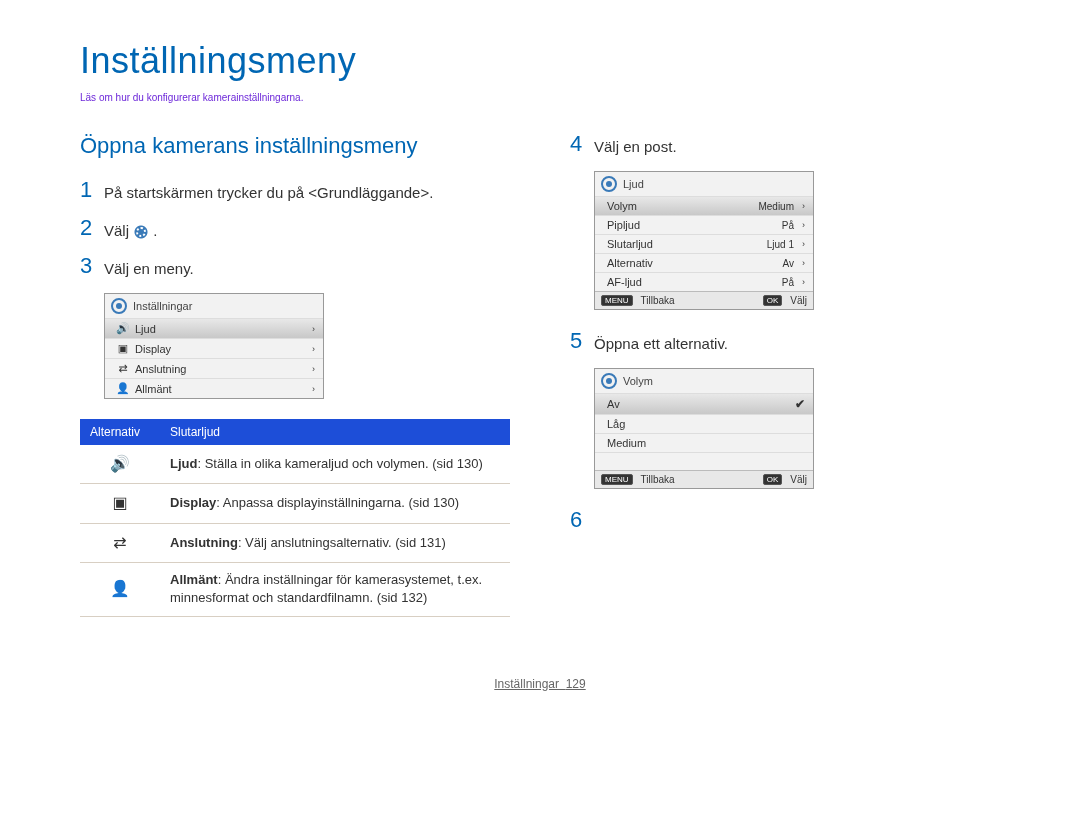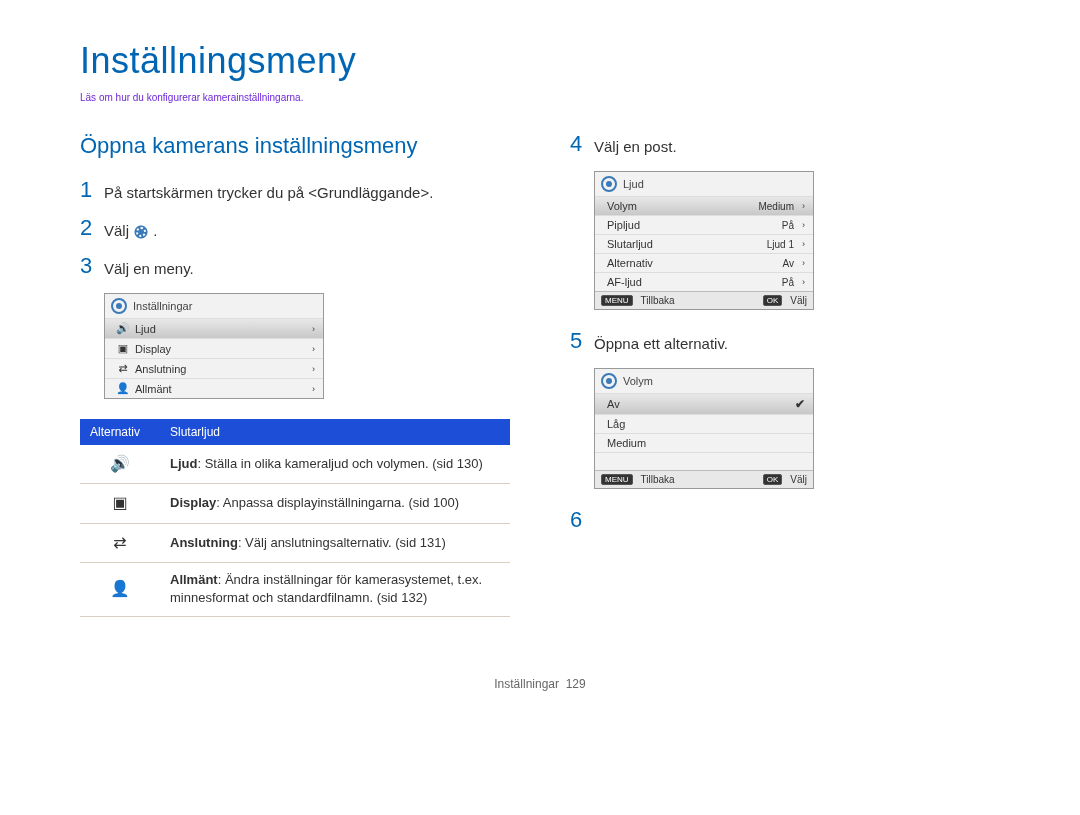--- a/index.html
+++ b/index.html
@@ -173,20 +173,21 @@
   .desc-table td:first-child {
     text-align: center;
     font-size: 16px;
   }
 
   .footer {
     text-align: center;
     font-size: 12px;
     color: #666;
     margin-top: 60px;
+    text-decoration: underline;
   }
 </style>
 </head>
 <body>
 
 <div class="page">
   <h1>Inställningsmeny</h1>
   <p class="intro">Läs om hur du konfigurerar kamerainställningarna.</p>
 
   <div class="columns">
@@ -253,21 +254,21 @@
             <th>Slutarljud</th>
           </tr>
         </thead>
         <tbody>
           <tr>
             <td>🔊</td>
             <td><b>Ljud</b><span>: Ställa in olika kameraljud och volymen. (sid 130)</span></td>
           </tr>
           <tr>
             <td>▣</td>
-            <td><b>Display</b><span>: Anpassa displayinställningarna. (sid 100)</span></td>
+            <td><b>Display</b><span>: Anpassa displayinställningarna. (sid 130)</span></td>
           </tr>
           <tr>
             <td>⇄</td>
             <td><b>Anslutning</b><span>: Välj anslutningsalternativ. (sid 131)</span></td>
           </tr>
           <tr>
             <td>👤</td>
             <td><b>Allmänt</b><span>: Ändra inställningar för kamerasystemet, t.ex. minnesformat och standardfilnamn. (sid 132)</span></td>
           </tr>
         </tbody>

